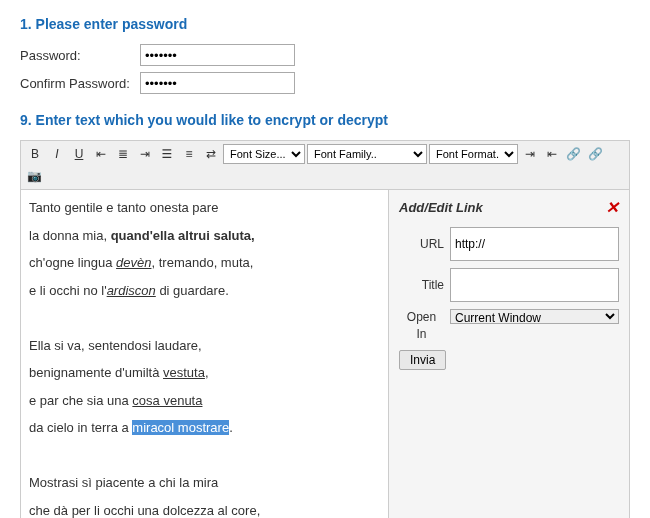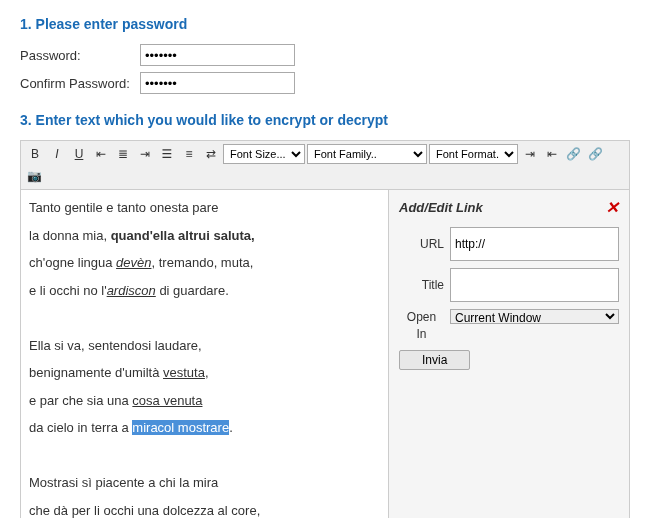--- a/index.html
+++ b/index.html
@@ -138,21 +138,21 @@
     .link-open-label {
       width: 45px;
       font-size: 12px;
       text-align: center;
       margin-right: 6px;
       line-height: 1.4;
     }
     .invia-btn {
       background: #e8e8e8;
       border: 1px solid #aaa;
-      padding: 2px 22px;
+      padding: 2px 10px;
       font-size: 12px;
       cursor: pointer;
       border-radius: 2px;
     }
   </style>
 </head>
 <body>
 
 <div class="section">
   <h2 class="section-title">1. Please enter password</h2>
@@ -160,21 +160,21 @@
     <label>Password:</label>
     <input type="password" value="•••••••" style="">
   </div>
   <div class="password-row">
     <label>Confirm Password:</label>
     <input type="password" value="•••••••" style="">
   </div>
 </div>
 
 <div class="section">
-  <h2 class="section-title">3. Enter text which you would like to encrypt or decrypt</h2>
+  <h2 class="section-title">9. Enter text which you would like to encrypt or decrypt</h2>
   <div class="editor-container">
 
     <div class="toolbar">
       <button class="toolbar-btn">B</button>
       <button class="toolbar-btn" style="font-style:italic;">I</button>
       <button class="toolbar-btn" style="text-decoration:underline;">U</button>
       <button class="toolbar-btn">⇤</button>
       <button class="toolbar-btn">≣</button>
       <button class="toolbar-btn">⇥</button>
       <button class="toolbar-btn">☰</button>

